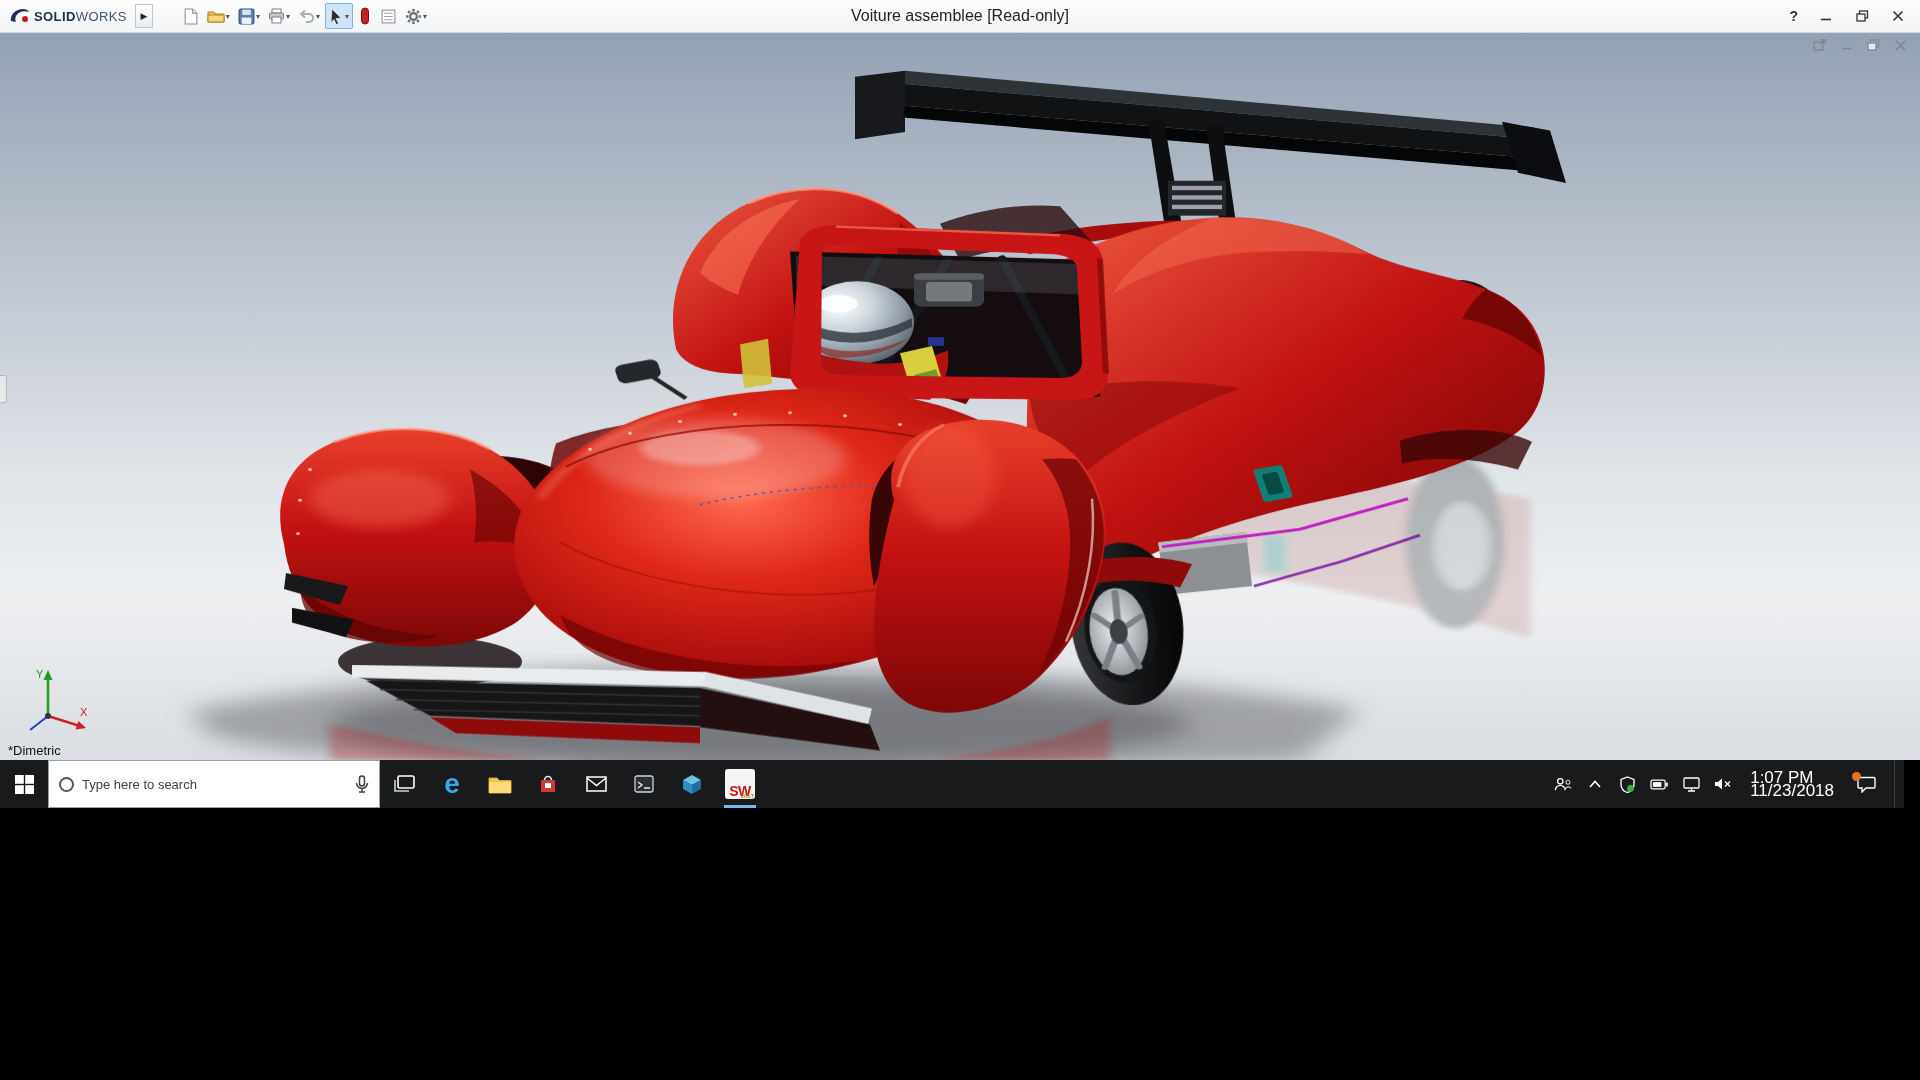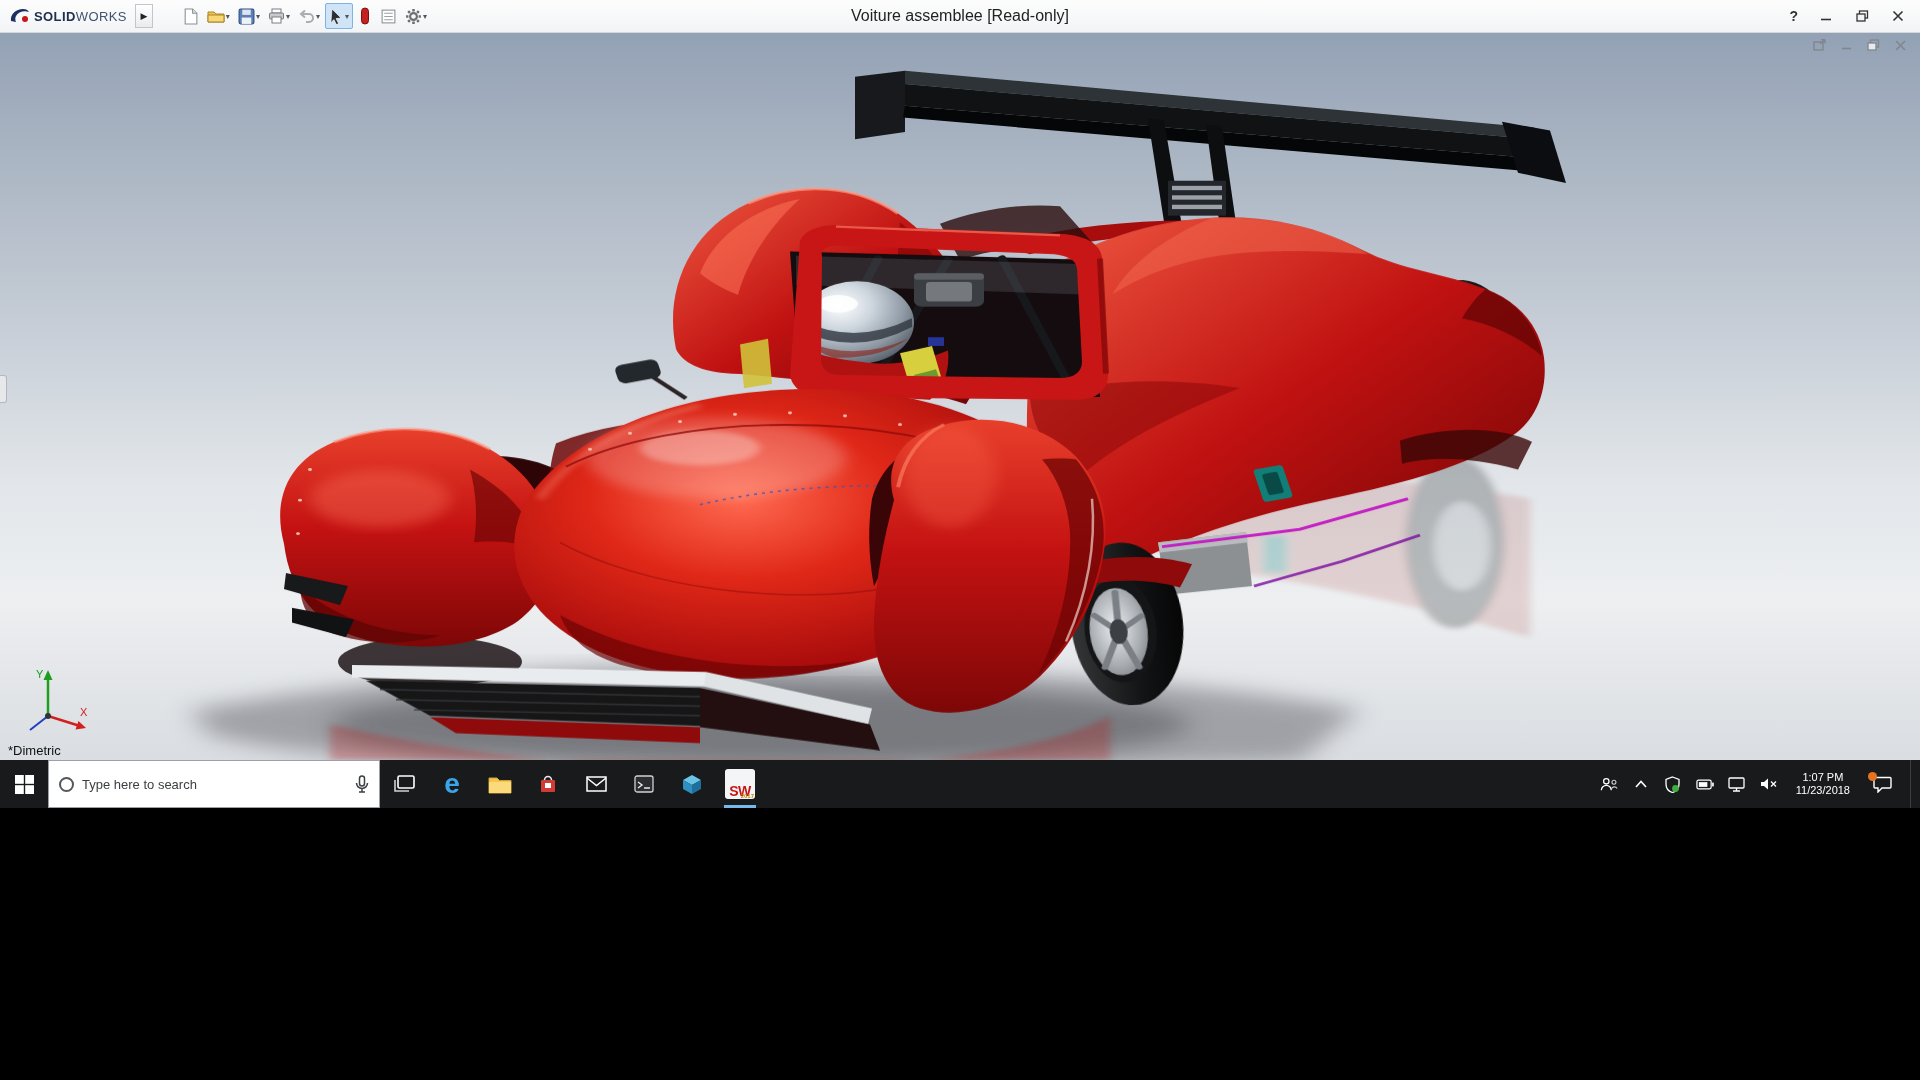--- a/index.html
+++ b/index.html
@@ -34,40 +34,40 @@
     overflow:hidden; }
   .scene { position:absolute; inset:0; width:100%; height:100%; }
   .doc-controls { position:absolute; top:5px; right:12px; display:flex; gap:12px; align-items:center; }
   .doc-controls .dc { width:15px; height:14px; display:flex; align-items:center; justify-content:center; }
   .splitter { position:absolute; left:0; top:47%; width:7px; height:28px; background:#e6e8ea;
     border:1px solid #b4b8bc; border-left:none; border-radius:0 3px 3px 0; }
   .orient-label { position:absolute; left:8px; bottom:2px; font-size:13px; color:#111; }
   .triad { position:absolute; left:14px; bottom:22px; }
 
   
-  .taskbar { position:absolute; left:0; right:0; bottom:0; height:48px; background:#181a1b;
+  .taskbar { position:absolute; left:0; right:16px; bottom:0; height:48px; background:#181a1b;
     display:flex; align-items:stretch; z-index:40; color:#fff; }
   .tb-start { width:48px; display:flex; align-items:center; justify-content:center; }
   .searchbox { width:332px; background:#ffffff; display:flex; align-items:center; gap:8px;
     padding:0 10px; border:1px solid #9aa0a6; }
   .searchbox .ring { width:15px; height:15px; border:2px solid #53575c; border-radius:50%; }
   .searchbox input { border:none; outline:none; flex:1; font-size:13px; color:#222;
     font-family:"Liberation Sans", sans-serif; background:transparent; }
   .searchbox input::placeholder { color:#3c4043; opacity:1; }
   .task-icon { width:48px; display:flex; align-items:center; justify-content:center; position:relative; }
   .edge-e { font-size:28px; font-weight:700; color:#3aa5e8; line-height:1; }
   .sw-ico { position:relative; width:30px; height:30px; background:#f4f5f6; border-radius:3px;
     display:flex; align-items:flex-end; justify-content:center; }
   .sw-ico .sw { color:#c81616; font-weight:700; font-size:14px; letter-spacing:-.5px; }
   .sw-ico .yr { position:absolute; right:1px; bottom:0px; font-size:6px; color:#b88a10; font-weight:700; }
   .task-icon.running::after { content:""; position:absolute; bottom:0; left:8px; right:8px; height:3px;
     background:#76b9ed; }
   .tray { margin-left:auto; display:flex; align-items:center; gap:14px; padding-right:4px; }
   .tray-ic { display:flex; align-items:center; justify-content:center; width:18px; height:40px; }
-  .clock { text-align:center; font-size:11px; line-height:13px; color:#fff; padding:0 4px; }
+  .clock { text-align:left; font-size:17px; line-height:13px; color:#fff; padding:0 4px; }
   .action-center { position:relative; width:28px; height:40px; display:flex; align-items:center; justify-content:center; }
   .ac-badge { position:absolute; left:0px; top:8px; width:9px; height:9px; border-radius:50%; background:#e8731e; }
   .show-desktop { width:6px; border-left:1px solid #3c3f41; height:100%; }
 </style>
 </head>
 <body>
 
 <div class="app">
 
   <div class="titlebar">

